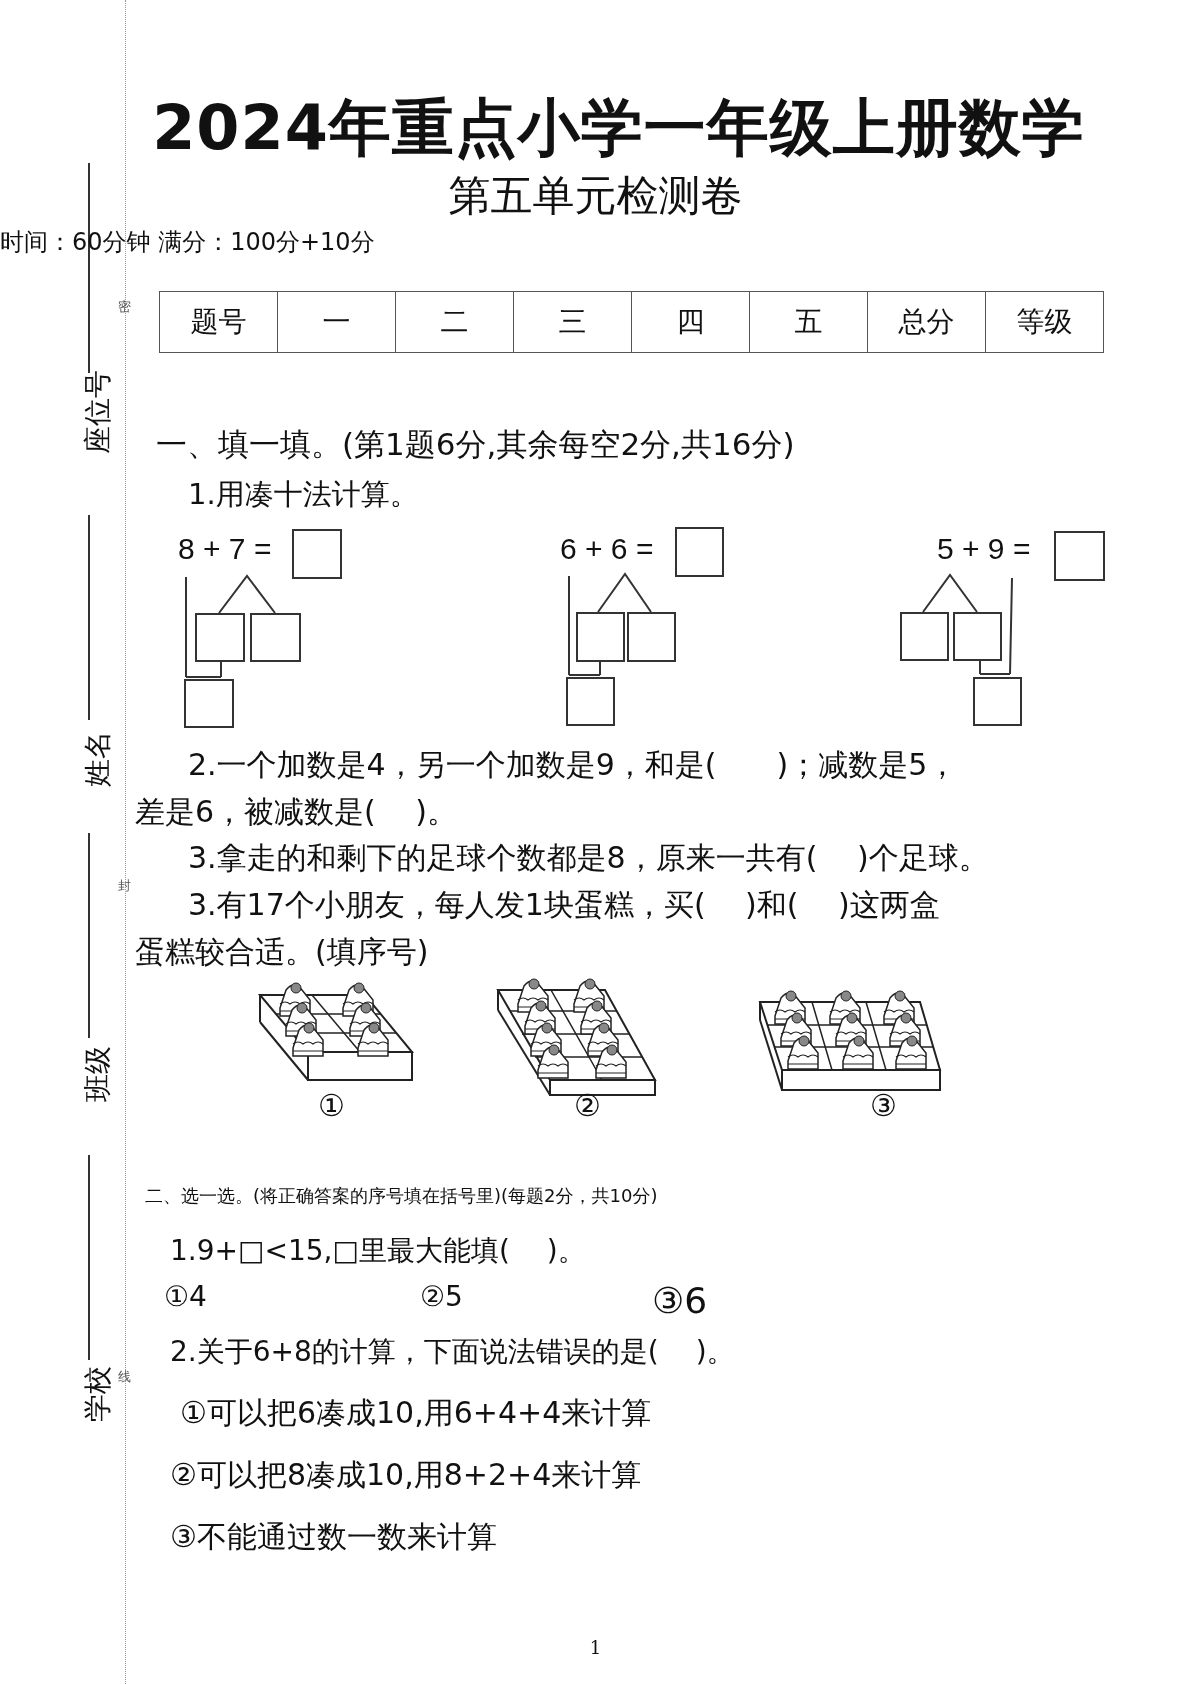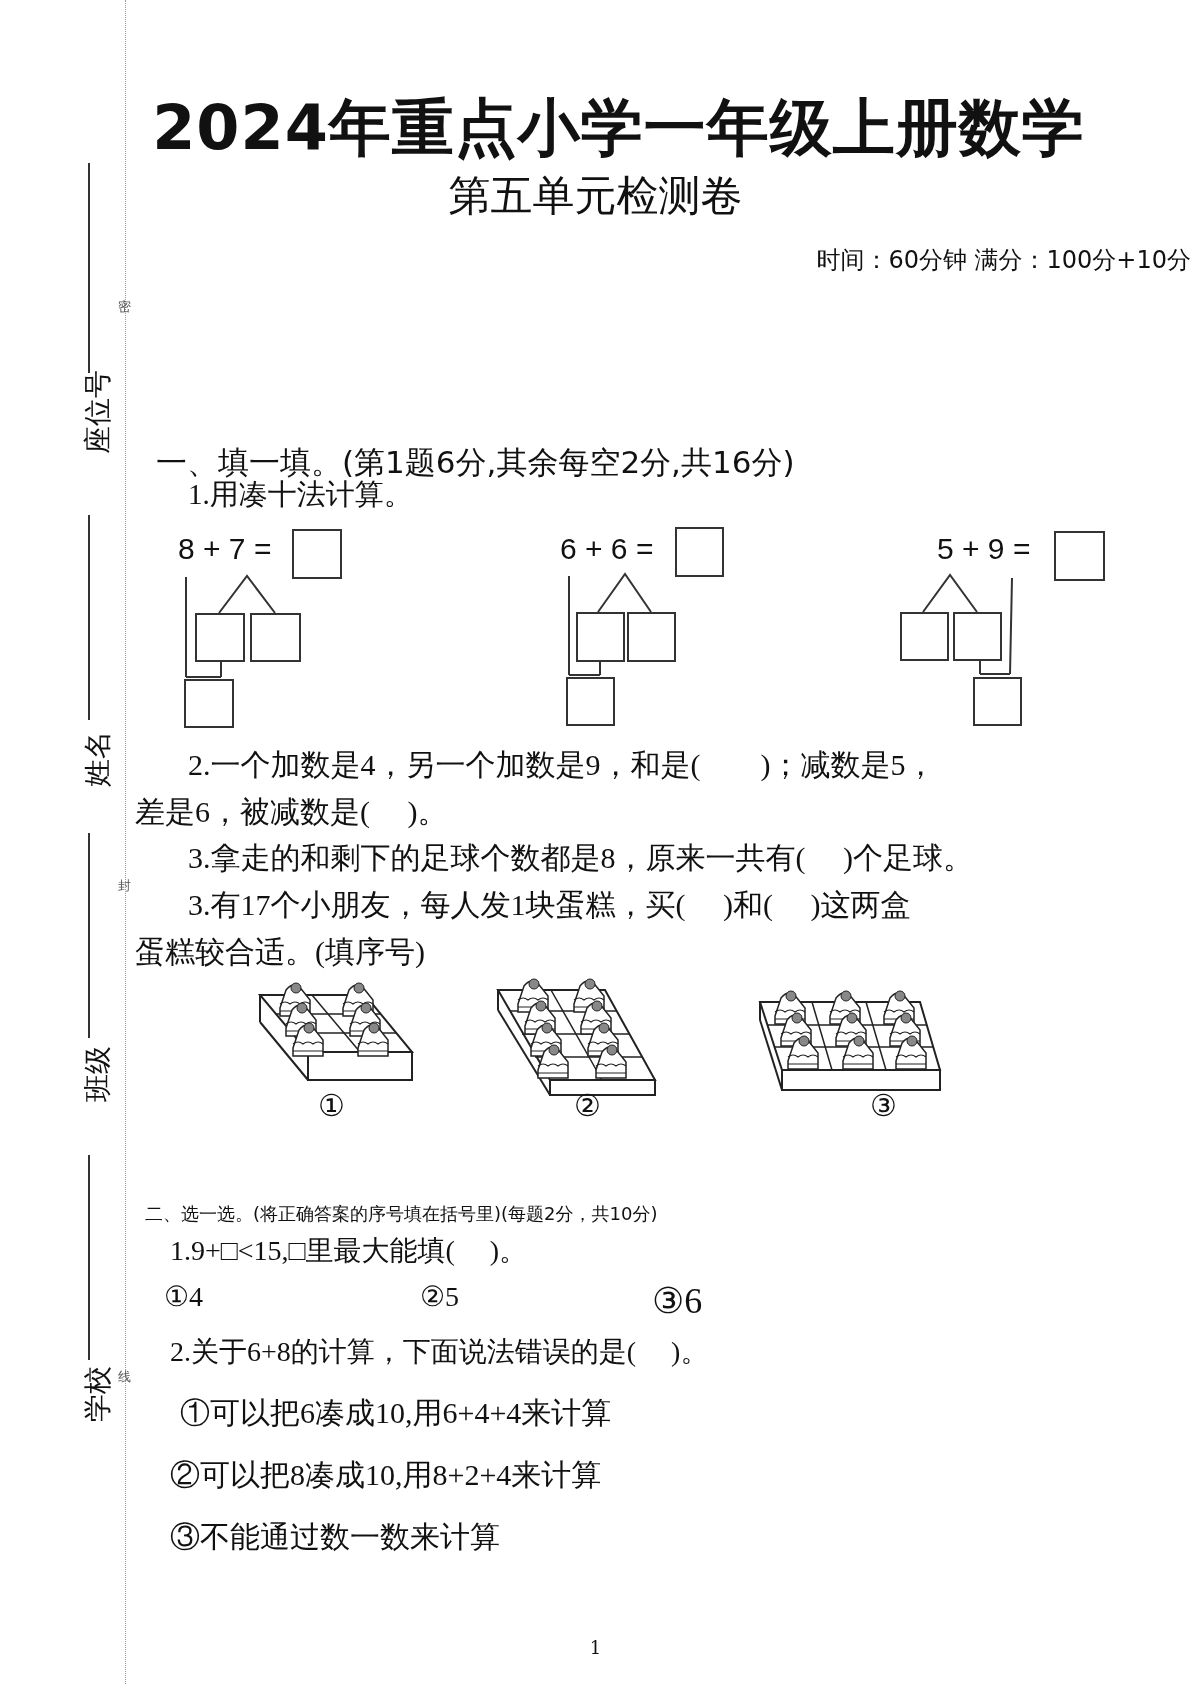--- a/index.html
+++ b/index.html
@@ -6,27 +6,27 @@
   body { width:1191px; height:1684px; position:relative; overflow:hidden;
          font-family:"DejaVu Sans", "Liberation Sans", sans-serif; color:#111; }
   
   .dotline { position:absolute; left:125px; top:0; width:0; height:1684px; border-left:1px dotted #999; }
   .bind-mark { position:absolute; left:118px; font-size:13px; color:#555; font-family:"DejaVu Serif", serif; }
   .vlabel { position:absolute; left:58px; font-size:28px; transform:rotate(-90deg); transform-origin:center; white-space:nowrap; width:80px; text-align:center; }
   .vline { position:absolute; left:88px; width:0; border-left:2px solid #333; }
 
   .title { position:absolute; left:0; width:1191px; text-align:center; top:86px; font-size:62px; font-weight:bold; letter-spacing:1px;padding-left:23px; }
   .subtitle { position:absolute; left:0; width:1191px; text-align:center; top:168px; font-size:42px; }
-  .meta { position:absolute; left:0; width:1191px; text-align:right; top:244px; font-size:24px; }
+  .meta { position:absolute; left:0; width:1191px; text-align:left; top:226px; font-size:24px; }
 
   table.score { position:absolute; left:159px; top:291px; border-collapse:collapse; }
   table.score td { border:1.5px solid #555; width:117px; height:60px; text-align:center; font-size:28px; padding:0; }
 
-  .sec { position:absolute; font-size:31px; white-space:nowrap;margin-top:18px; }
-  .q { position:absolute; font-size:30px; white-space:nowrap;font-family:Liberation Serif, serif; }
+  .sec { position:absolute; font-size:31px; white-space:nowrap; }
+  .q { position:absolute; font-size:30px; white-space:nowrap; }
   .eq { position:absolute; font-family:Liberation Sans, sans-serif; font-size:30px; white-space:nowrap; }
   .box { position:absolute; border:2px solid #333; background:#fff; }
   .circ-label { position:absolute; font-family:"DejaVu Serif", serif; font-size:30px; }
   .pagenum { position:absolute; left:0; width:1191px; text-align:center; top:1637px; font-size:18px; font-family:"DejaVu Serif", serif; }
   svg { position:absolute; overflow:visible; }
 </style>
 </head>
 <body>
 
 <div class="dotline"></div>
@@ -42,20 +42,30 @@
 <div class="vlabel" style="top:1055px">班级</div>
 <div class="vline" style="top:1155px;height:205px"></div>
 <div class="vlabel" style="top:1375px">学校</div>
 
 <div class="title">2024年重点小学一年级上册数学</div>
 <div class="subtitle">第五单元检测卷</div>
 <div class="meta">时间：60分钟  满分：100分+10分</div>
 
 <table class="score">
   <tbody>
+      <tr>
+    <td>题号</td>
+    <td>一</td>
+    <td>二</td>
+    <td>三</td>
+    <td>四</td>
+    <td>五</td>
+    <td>总分</td>
+    <td>等级</td>
+  </tr>
 </tbody>
   </table>
 
 <div class="sec" style="left:156px;top:424px">一、填一填。(第1题6分,其余每空2分,共16分)</div>
 <div class="q" style="left:188px;top:475px;font-size:29px">1.用凑十法计算。</div>
 
 <div class="eq" style="left:178px;top:532px">8  + 7 =</div>
 <div class="box" style="left:292px;top:529px;width:46px;height:46px"></div>
 <svg style="left:0;top:0;width:1191px;height:1684px;pointer-events:none">
   <polyline points="186,577 186,596 186,596" fill="none" stroke="#333" stroke-width="2"></polyline>

